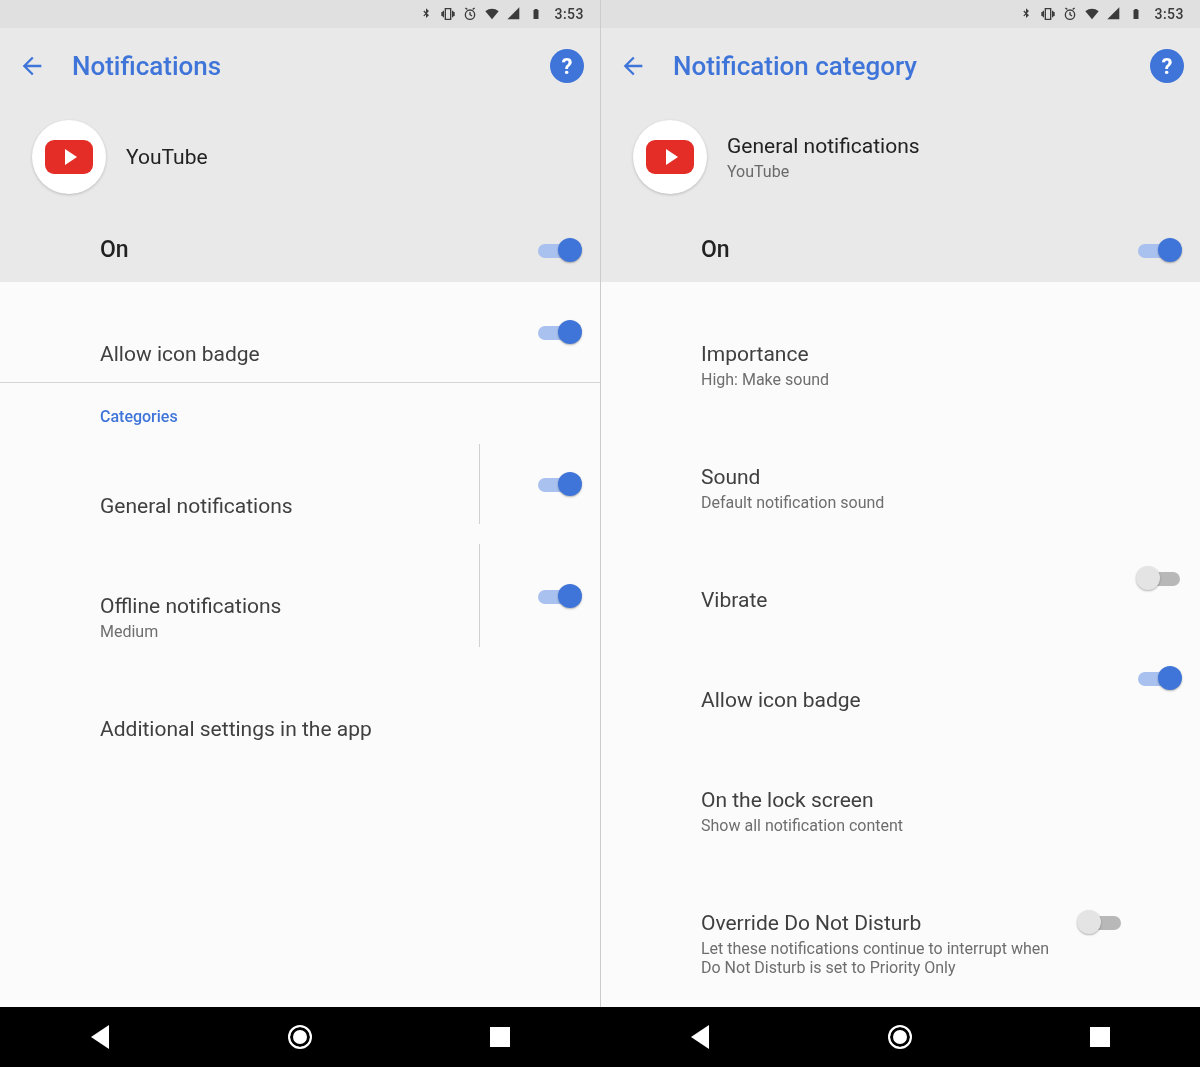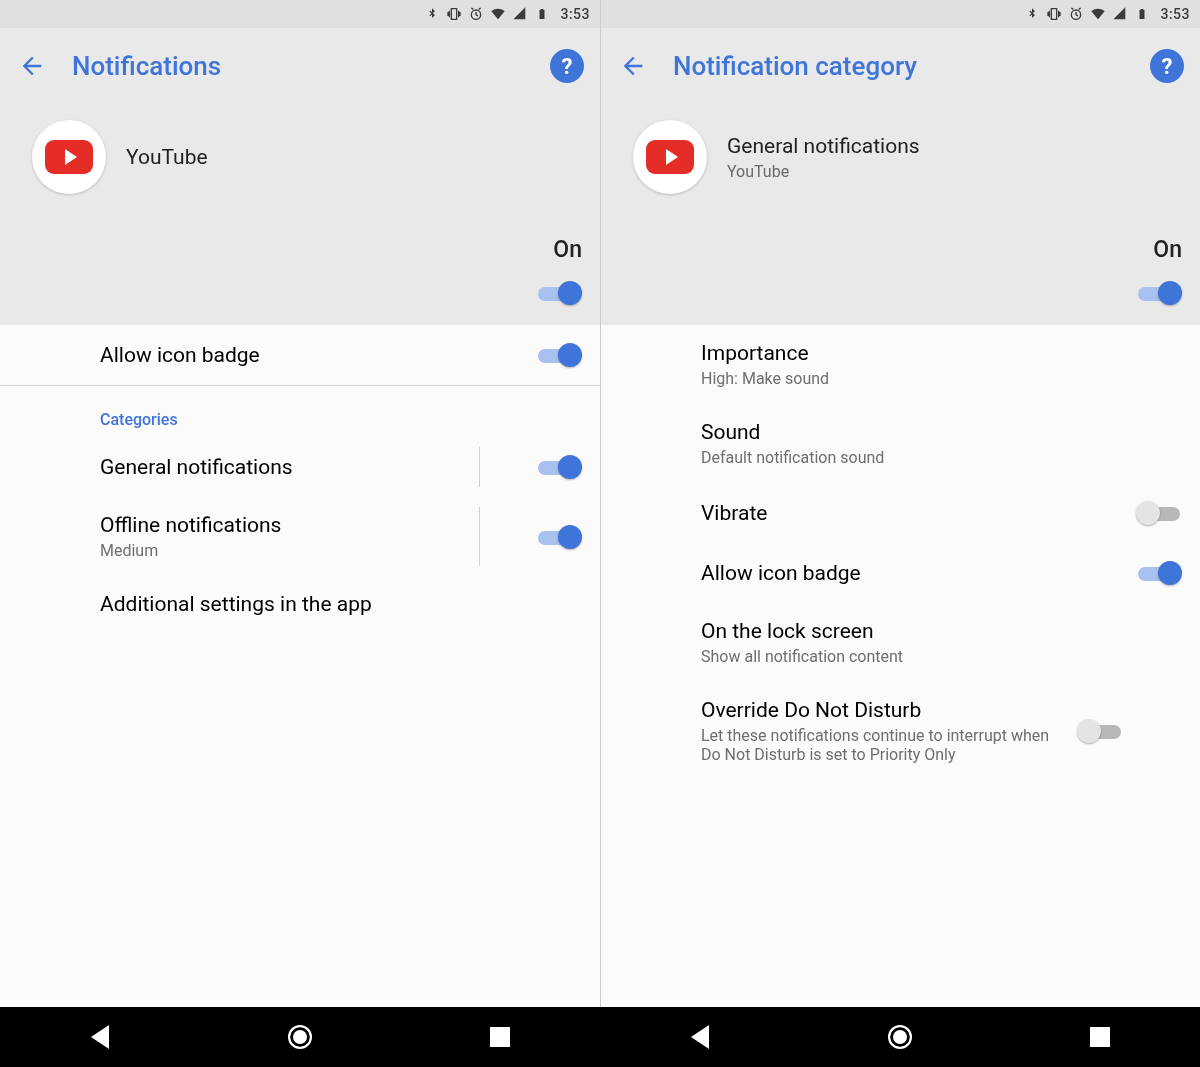--- a/index.html
+++ b/index.html
@@ -25,21 +25,21 @@
     overflow: hidden;
   }
   .phone + .phone { border-left: 1px solid #ccc; }
   .statusbar {
     height: 28px;
     background: #e0e0e0;
     display: flex;
     justify-content: flex-end;
     align-items: center;
     gap: 6px;
-    padding: 0 10px;
+    padding: 0 16px;
     font-size: 14px;
     color: #3b3b3b;
   }
   .statusbar .ico { width:16px; height:16px; display:inline-flex; align-items:center; justify-content:center; }
   .statusbar .time { font-weight:500; letter-spacing:.5px; margin-left:4px; }
   .header-area {
     background: #e9e9e9;
     padding-bottom: 0;
   }
   .header {
@@ -94,24 +94,23 @@
     width:0;height:0;
     border-left: 12px solid #fff;
     border-top: 8px solid transparent;
     border-bottom: 8px solid transparent;
     margin-left:3px;
   }
   .app-name { font-size: 21px; color:#222; }
   .app-sub { font-size: 16px; color:#6a6a6a; margin-top:4px; }
   .on-row {
     display:flex;
-    align-items:flex-end;
+    align-items:flex-start;
     padding: 18px 18px 18px 100px;
     gap: 16px;
-    flex-direction: column;
   }
   .on-label { font-size: 23px; font-weight:500; color:#222; flex:1; }
   .content {
     background:#fbfbfb;
     flex:1;
     overflow:auto;
   }
   .setting-row {
     display:flex;
     align-items:center;
@@ -123,21 +122,21 @@
   .setting-row.with-sep::after {
     content:"";
     position:absolute;
     right: 120px;
     top: 10px;
     bottom: 10px;
     width:1px;
     background:#d0d0d0;
   }
   .setting-text { flex:1; }
-  .primary-text { font-size: 21px; color:#000000; }
+  .primary-text { font-size: 21px; color:#404040;margin-top:44px; }
   .secondary-text { font-size: 16px; color:#6e6e6e; margin-top:4px; }
   .divider { height:1px; background:#d4d4d4; margin: 0 0 0 0; }
   .section-label {
     color:#3f74d9;
     font-size:16px;
     font-weight:500;
     padding: 24px 18px 8px 100px;
   }
   
   .toggle {

